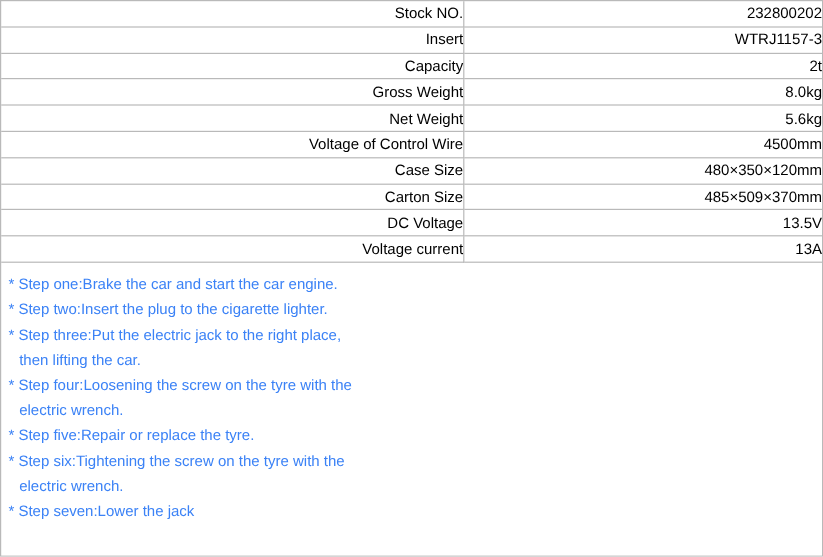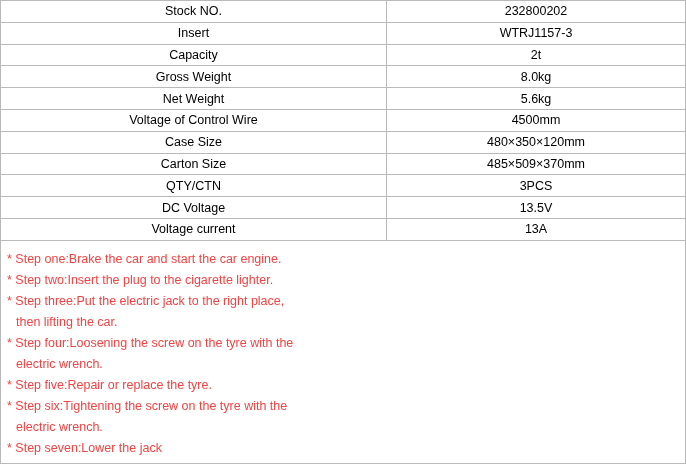--- a/index.html
+++ b/index.html
@@ -26,21 +26,21 @@
   table.spec {
     border-collapse: collapse;
     width: 684px;
     table-layout: fixed;
     margin: 0;
   }
   table.spec td {
     border: 1px solid #b9b9b9;
     height: 20.8px;
     font-size: 12.5px;
-    text-align: center;
+    text-align: right;
     vertical-align: middle;
     padding: 0;
     line-height: 20px;
     color: #000;
   }
   table.spec td.label {
     width: 385px;
   }
   table.spec tr:first-child td {
     border-top: none;
@@ -50,21 +50,21 @@
   }
   table.spec td.value {
     border-right: none;
   }
   .steps {
     padding: 8px 0 0 6px;
   }
   .step {
     font-size: 12.5px;
     line-height: 21px;
-    color: #ef4444;
+    color: #3b82f6;
     white-space: pre;
   }
   .step.cont {
     padding-left: 9px;
   }
 </style>
 </head>
 <body>
 
 <div class="page">
@@ -97,24 +97,20 @@
       </tr>
       <tr>
         <td class="label">Case Size</td>
         <td class="value">480×350×120mm</td>
       </tr>
       <tr>
         <td class="label">Carton Size</td>
         <td class="value">485×509×370mm</td>
       </tr>
       <tr>
-        <td class="label">QTY/CTN</td>
-        <td class="value">3PCS</td>
-      </tr>
-      <tr>
         <td class="label">DC Voltage</td>
         <td class="value">13.5V</td>
       </tr>
       <tr>
         <td class="label">Voltage current</td>
         <td class="value">13A</td>
       </tr>
     </tbody>
   </table>
 

